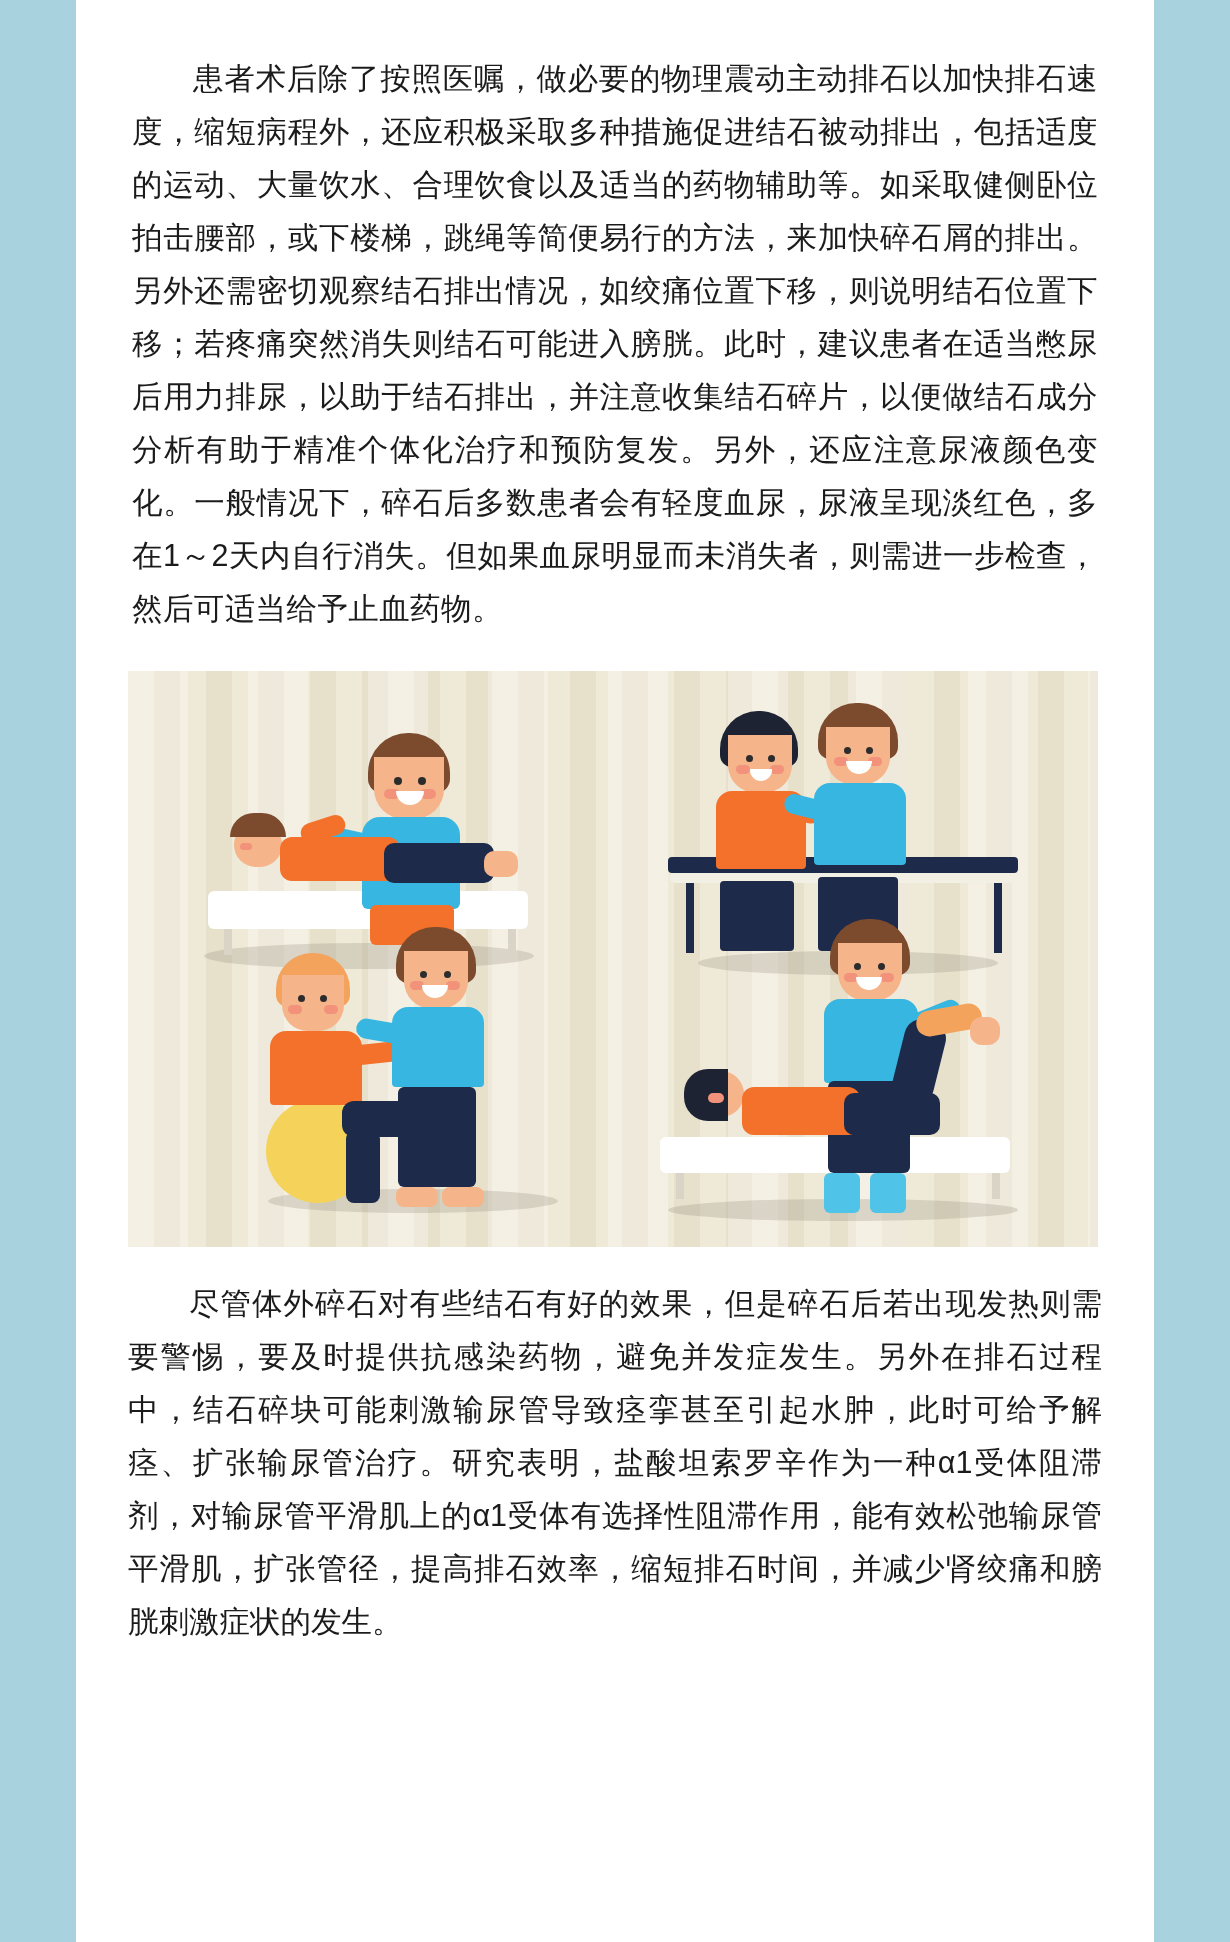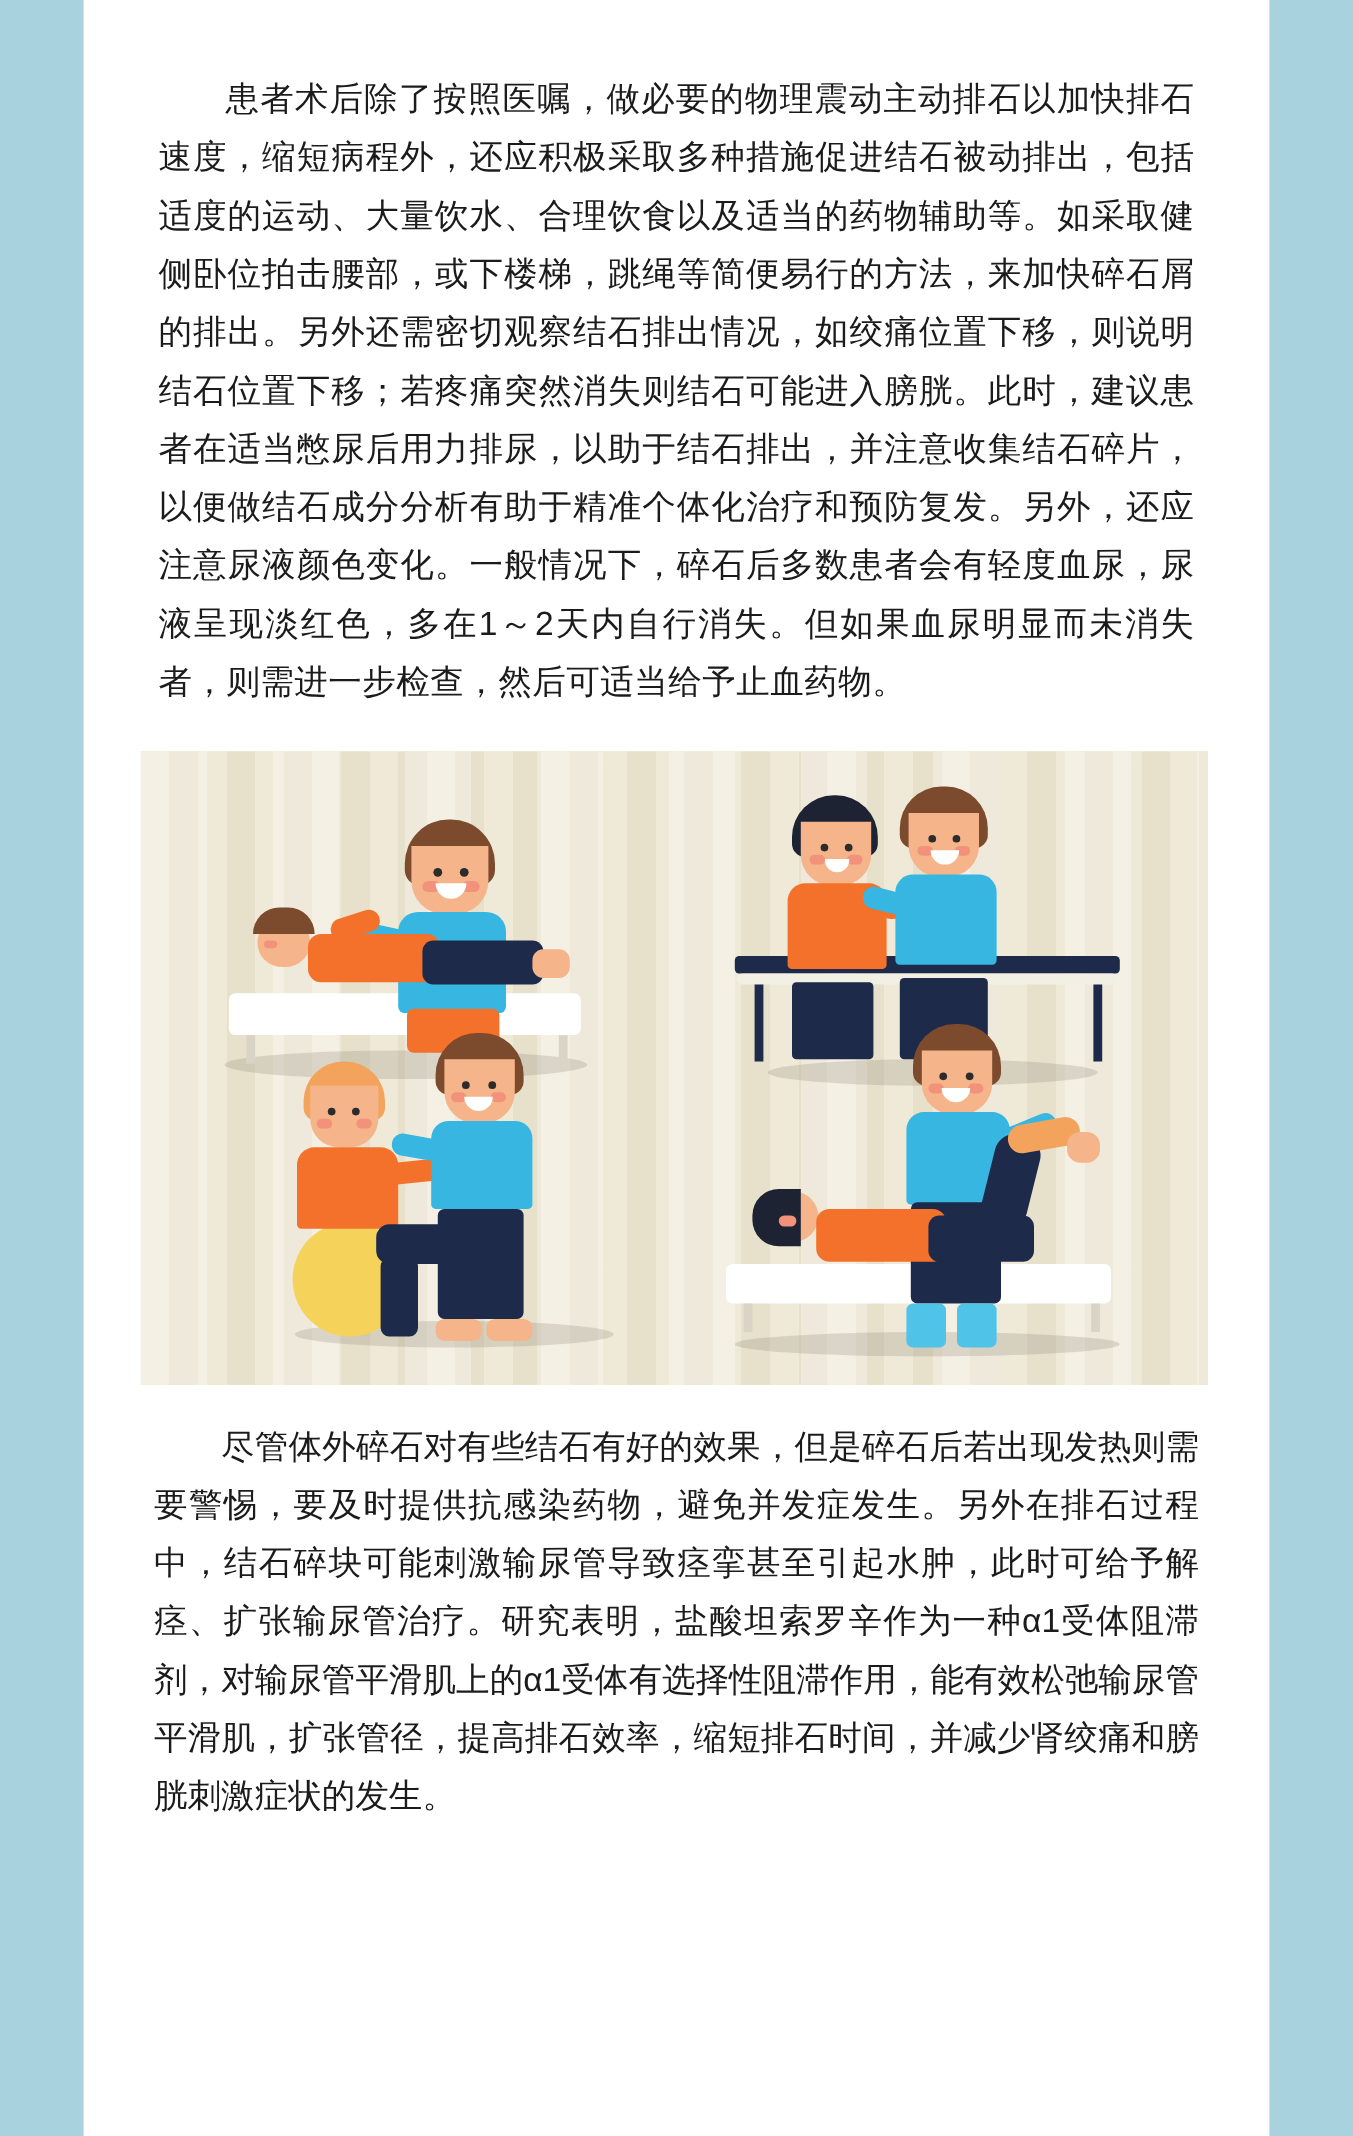--- a/index.html
+++ b/index.html
@@ -23,21 +23,21 @@
     box-sizing: border-box;
     padding: 48px 52px 0 52px;
   }
   .article-text {
     font-size: 30.5px;
     line-height: 53px;
     color: #1b1b1b;
     text-align: justify;
     text-justify: inter-ideograph;
     letter-spacing: 0.4px;
-    margin: 16px;
+    margin: 4px;
   }
   .article-text.first {
     text-indent: 61px;
   }
   .figure {
     margin: 36px 0 30px 0;
     width: 970px;
     height: 576px;
     position: relative;
     overflow: hidden;
@@ -79,21 +79,21 @@
   }
   .ball { background: #f5d35b; }
 
   .bottom-text {
     font-size: 30.5px;
     line-height: 53px;
     color: #1b1b1b;
     text-align: justify;
     text-justify: inter-ideograph;
     text-indent: 61px;
-    margin: 12px;
+    margin: 0;
   }
 </style>
 </head>
 <body>
 
 <div class="page">
 
   <p class="article-text first">患者术后除了按照医嘱，做必要的物理震动主动排石以加快排石速度，缩短病程外，还应积极采取多种措施促进结石被动排出，包括适度的运动、大量饮水、合理饮食以及适当的药物辅助等。如采取健侧卧位拍击腰部，或下楼梯，跳绳等简便易行的方法，来加快碎石屑的排出。另外还需密切观察结石排出情况，如绞痛位置下移，则说明结石位置下移；若疼痛突然消失则结石可能进入膀胱。此时，建议患者在适当憋尿后用力排尿，以助于结石排出，并注意收集结石碎片，以便做结石成分分析有助于精准个体化治疗和预防复发。另外，还应注意尿液颜色变化。一般情况下，碎石后多数患者会有轻度血尿，尿液呈现淡红色，多在1～2天内自行消失。但如果血尿明显而未消失者，则需进一步检查，然后可适当给予止血药物。</p>
 
   <div class="figure">

